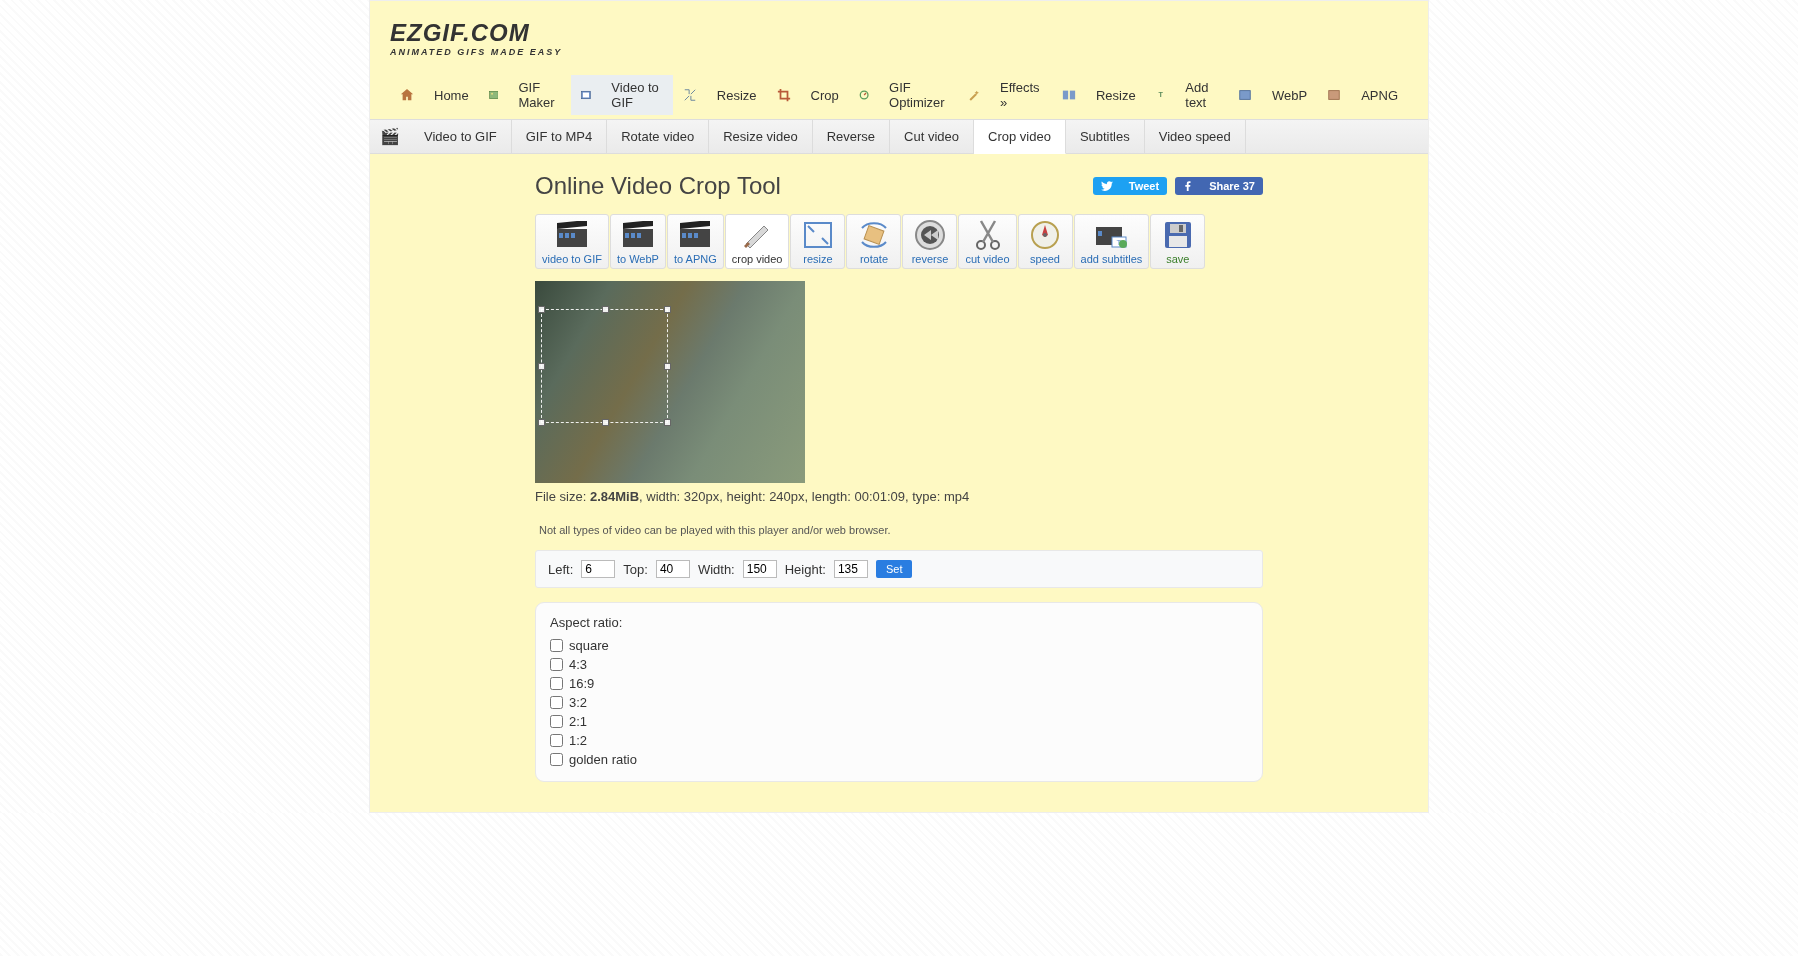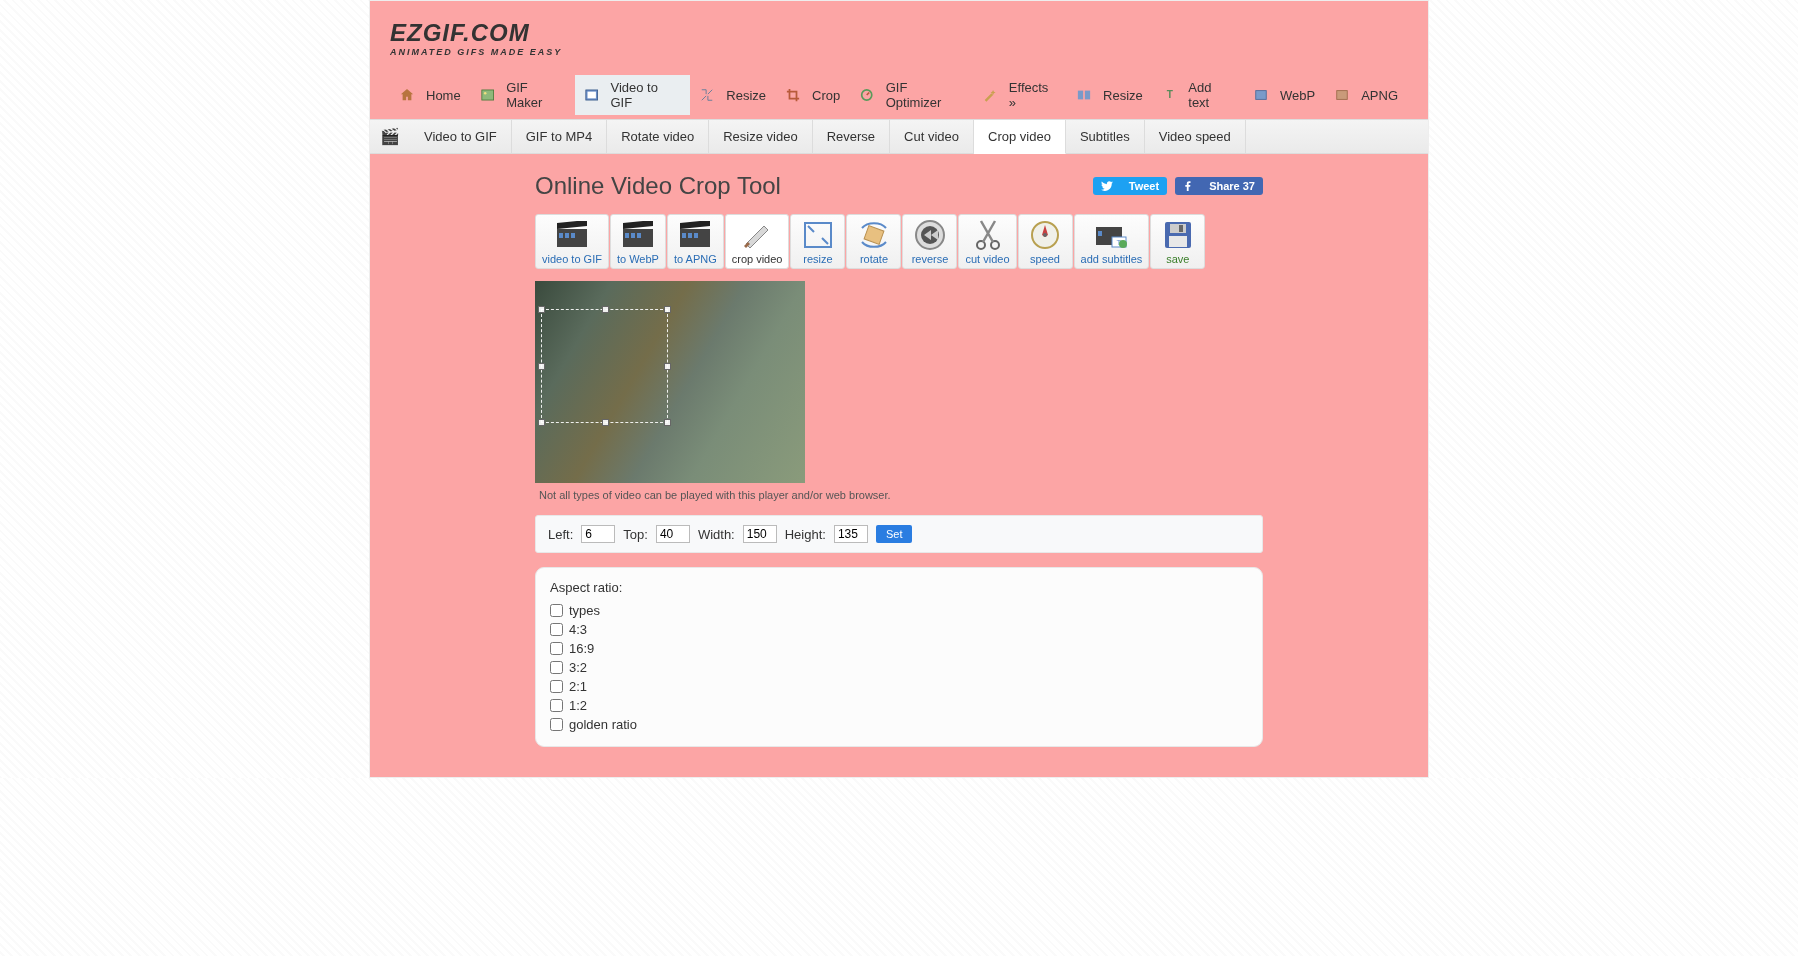--- a/index.html
+++ b/index.html
@@ -6,21 +6,21 @@
 body {
   font-family: Arial, Helvetica, sans-serif;
   background: #fff;
   background-image: repeating-linear-gradient(45deg, #fafafa 0, #fafafa 2px, #fff 2px, #fff 6px);
   font-size: 13px;
   color: #333;
 }
 .container {
   width: 1060px;
   margin: 0 auto;
-  background: #fca5a5;
+  background: #fef9c3;
   border: 1px solid #eee;
   padding: 0;
 }
 .logo-area {
   padding: 18px 20px 10px 20px;
 }
 .logo-title {
   font-size: 24px;
   font-weight: 900;
   letter-spacing: 1px;
@@ -37,21 +37,21 @@
   display: flex;
   padding: 8px 20px 4px 20px;
 }
 .main-nav .nav-item {
   display: inline-flex;
   align-items: center;
   padding: 5px 10px;
   font-size: 13px;
   color: #333;
   cursor: pointer;
-  gap: 12px;
+  gap: 20px;
 }
 .main-nav .nav-item.active {
   background: #eaeef1;
 }
 .nav-icon {
   width: 14px;
   height: 14px;
   display: inline-block;
 }
 .sub-nav {
@@ -464,40 +464,41 @@
         <div class="crop-handle ch-tm"></div>
         <div class="crop-handle ch-tr"></div>
         <div class="crop-handle ch-ml"></div>
         <div class="crop-handle ch-mr"></div>
         <div class="crop-handle ch-bl"></div>
         <div class="crop-handle ch-bm"></div>
         <div class="crop-handle ch-br"></div>
       </div>
     </div>
 
+    <div class="file-info"><span>File size: </span><b>2.84MiB</b><span>, width: 320px, height: 240px, length: 00:01:09, type: mp4</span></div>
 
     <div class="disclaimer">Not all types of video can be played with this player and/or web browser.</div>
 
     <div class="crop-controls">
       <label>Left:</label>
       <input type="text" value="6" style="">
       <label>Top:</label>
       <input type="text" value="40" style="">
       <label>Width:</label>
       <input type="text" value="150" style="">
       <label>Height:</label>
       <input type="text" value="135" style="">
       <button class="set-btn">Set</button>
     </div>
 
     <div class="aspect-box">
       <div class="aspect-title">Aspect ratio:</div>
       <label class="aspect-opt">
           <input type="checkbox" style="">
-          <span>types</span>
+          <span>square</span>
         </label>
       <label class="aspect-opt">
           <input type="checkbox" style="">
           <span>4:3</span>
         </label>
       <label class="aspect-opt">
           <input type="checkbox" style="">
           <span>16:9</span>
         </label>
       <label class="aspect-opt">

